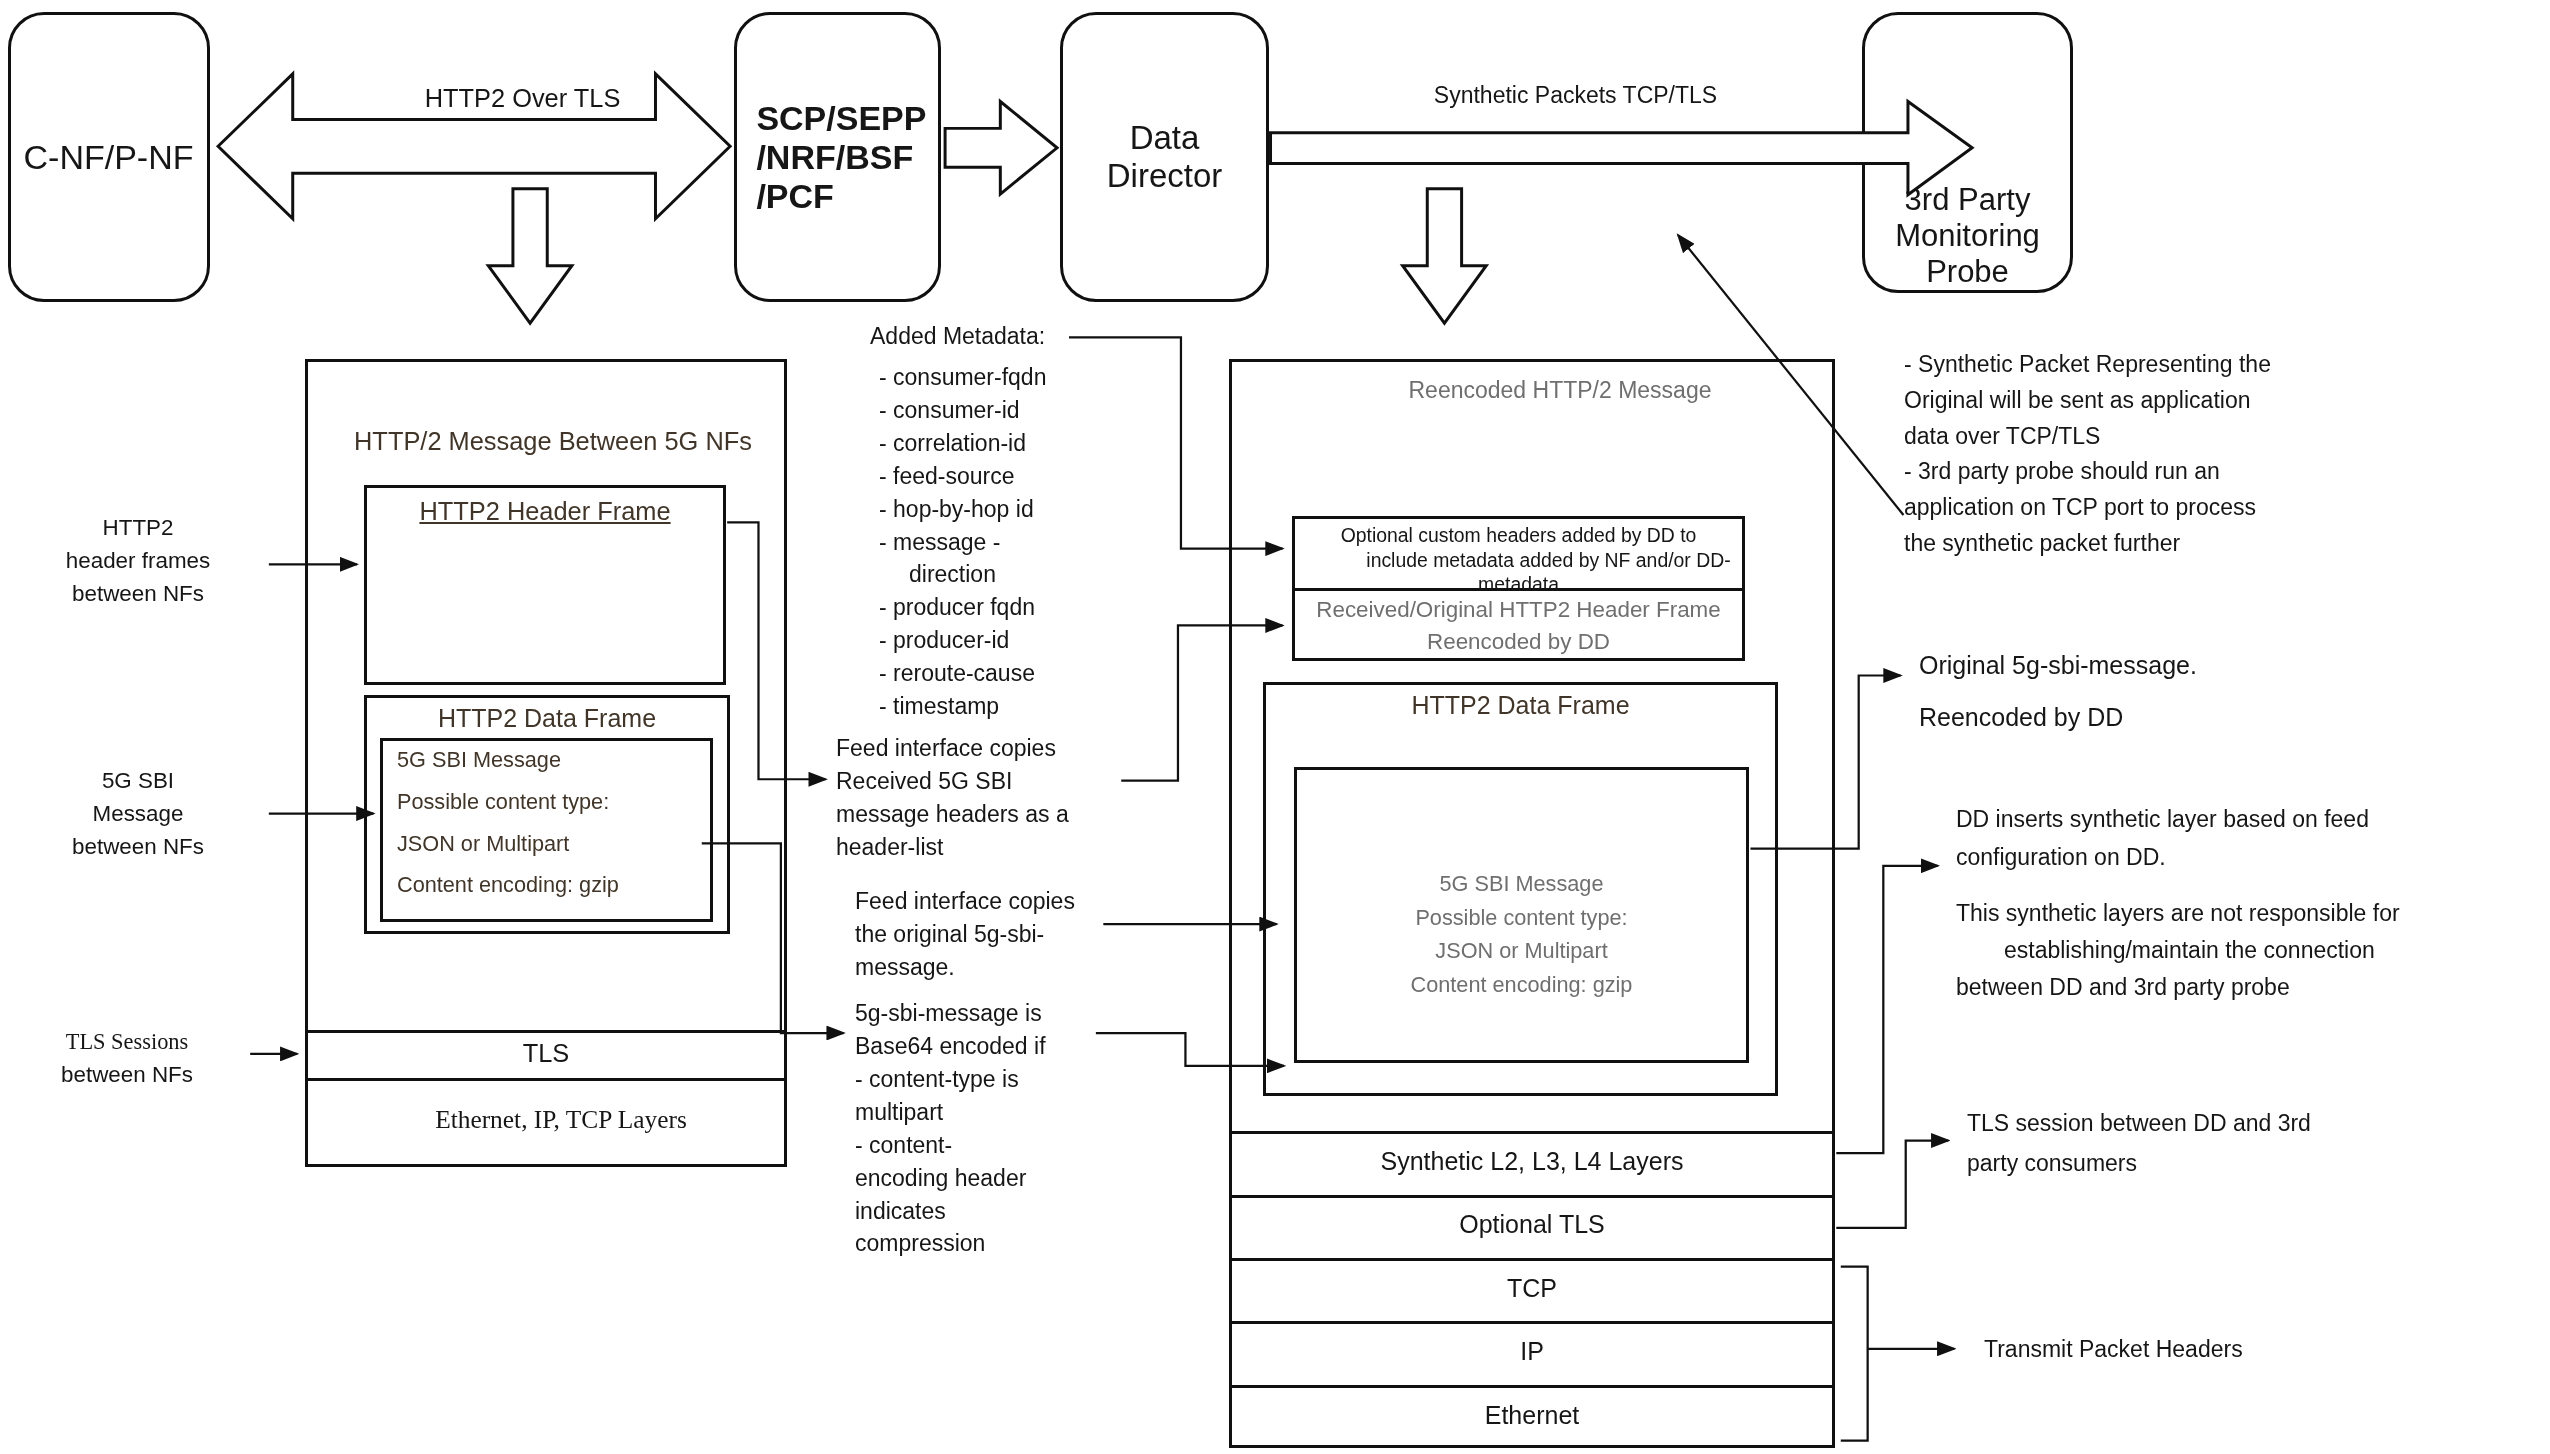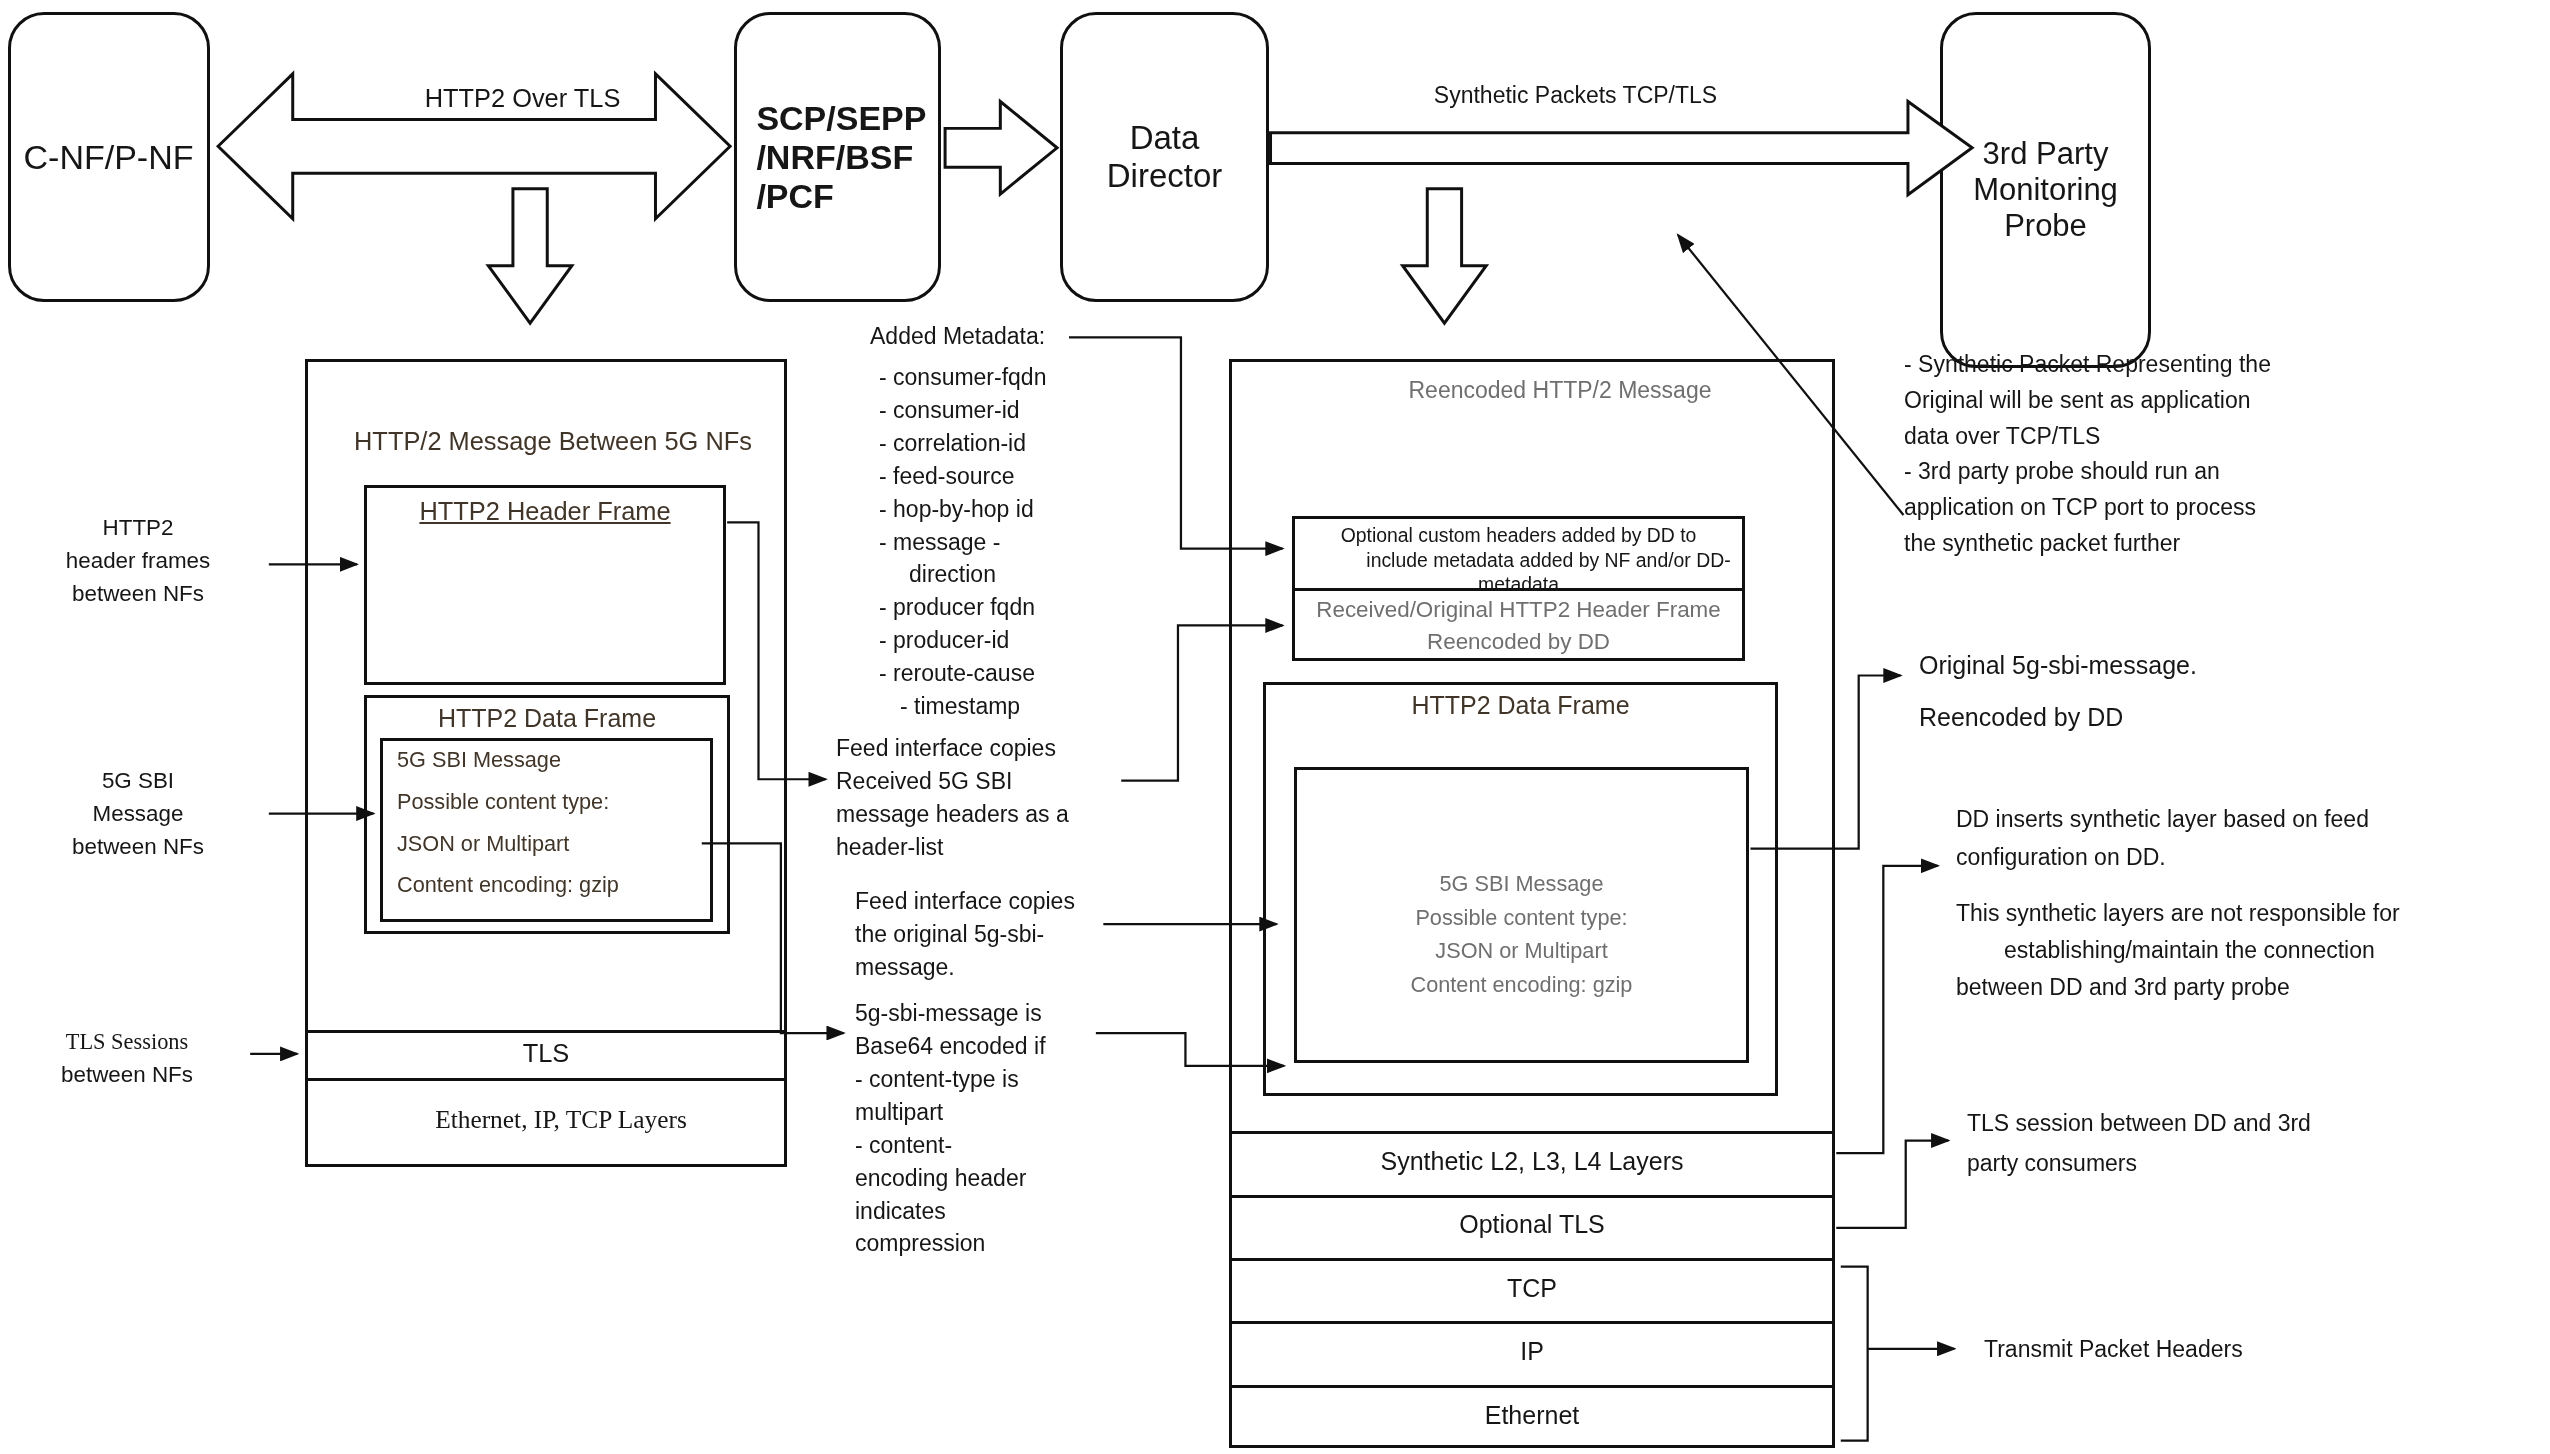--- a/index.html
+++ b/index.html
@@ -30,21 +30,21 @@
     <div class="f46 bold">SCP/SEPP</div>
     <div class="f46 bold">/NRF/BSF</div>
     <div class="f46 bold">/PCF</div>
   </div>
 
   <div class="box rnd" style="left:1060px;top:12px;width:209px;height:290px;">
     <div class="f44">Data</div>
     <div class="f44">Director</div>
   </div>
 
-  <div class="box rnd" style="left:1940px;top:12px;width:211px;height:356px;">
+  <div class="box rnd" style="left:1862px;top:12px;width:211px;height:281px;justify-content:flex-end;">
     <div class="f42">3rd Party</div>
     <div class="f42">Monitoring</div>
     <div class="f42">Probe</div>
   </div>
 
   <div class="t c f34" style="left:336px;top:84px;width:373px;">HTTP2 Over TLS</div>
   <div class="t c f31" style="left:1389px;top:82px;width:373px;">Synthetic Packets TCP/TLS</div>
 
   <div class="box" style="left:305px;top:359px;width:482px;height:808px;"></div>
   <div class="t c f34 brown" style="left:305px;top:427px;width:496px;">HTTP/2 Message Between 5G NFs</div>
@@ -81,21 +81,21 @@
   <div class="t f31" style="left:879px;top:364px;">- consumer-fqdn</div>
   <div class="t f31" style="left:879px;top:397px;">- consumer-id</div>
   <div class="t f31" style="left:879px;top:430px;">- correlation-id</div>
   <div class="t f31" style="left:879px;top:463px;">- feed-source</div>
   <div class="t f31" style="left:879px;top:496px;">- hop-by-hop id</div>
   <div class="t f31" style="left:879px;top:529px;">- message -</div>
   <div class="t f31" style="left:909px;top:561px;">direction</div>
   <div class="t f31" style="left:879px;top:594px;">- producer fqdn</div>
   <div class="t f31" style="left:879px;top:627px;">- producer-id</div>
   <div class="t f31" style="left:879px;top:660px;">- reroute-cause</div>
-  <div class="t f31" style="left:879px;top:693px;margin-left:21px;">- timestamp</div>
+  <div class="t f31" style="left:879px;top:693px;">- timestamp</div>
 
   <div class="t f31" style="left:836px;top:735px;">Feed interface copies</div>
   <div class="t f31" style="left:836px;top:768px;">Received 5G SBI</div>
   <div class="t f31" style="left:836px;top:801px;">message headers as a</div>
   <div class="t f31" style="left:836px;top:834px;">header-list</div>
 
   <div class="t f31" style="left:855px;top:888px;">Feed interface copies</div>
   <div class="t f31" style="left:855px;top:921px;">the original 5g-sbi-</div>
   <div class="t f31" style="left:855px;top:954px;">message.</div>
 

